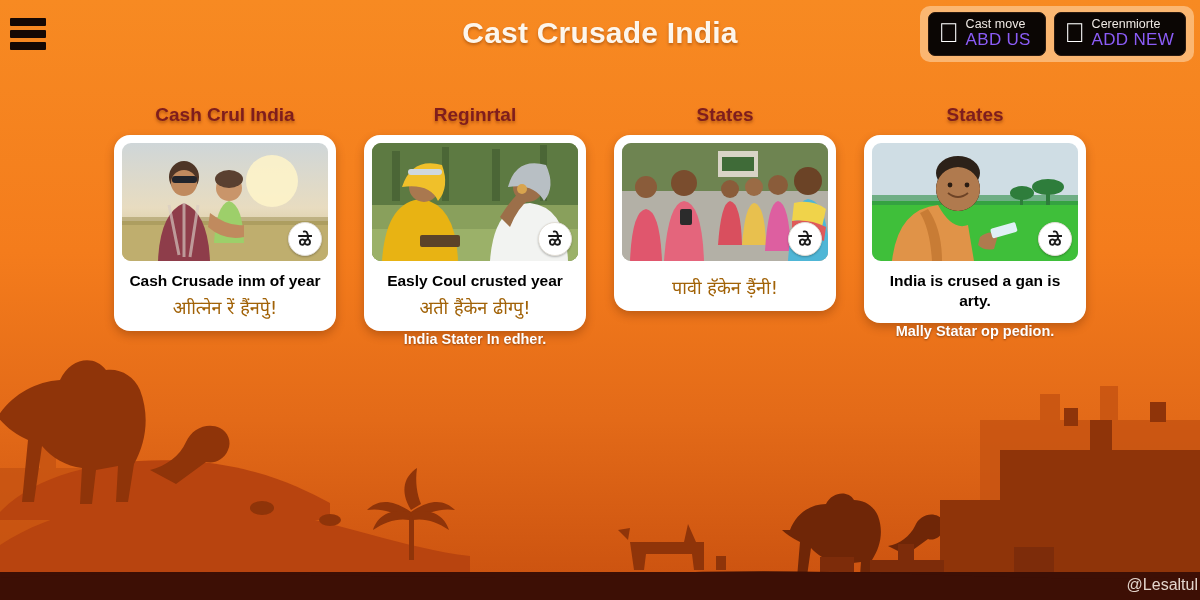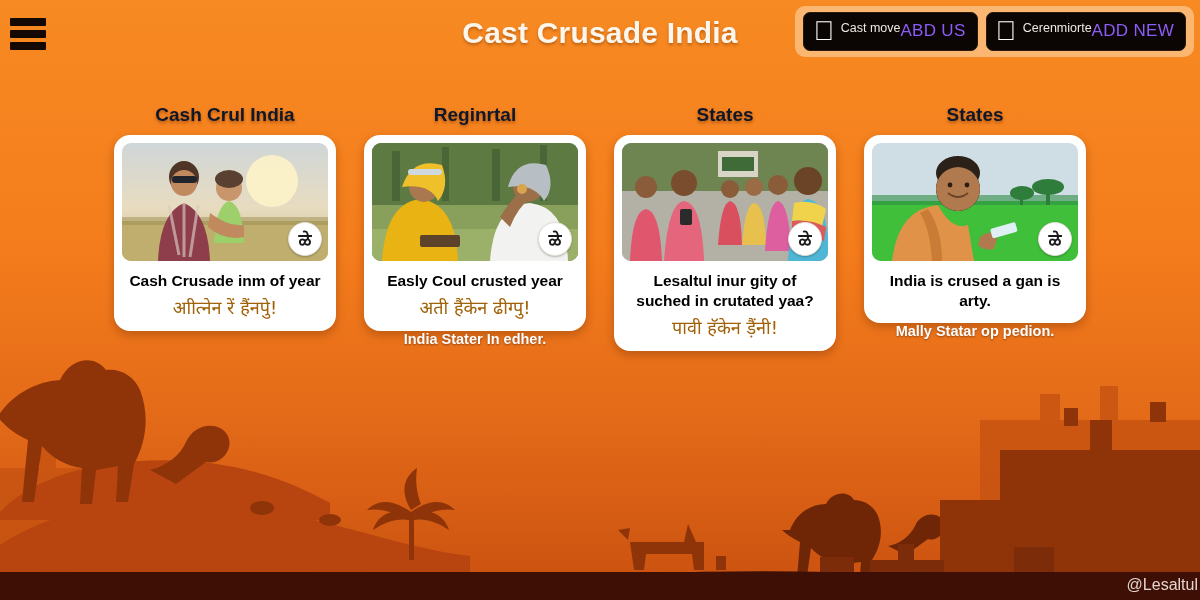--- a/index.html
+++ b/index.html
@@ -43,33 +43,33 @@
     padding:6px 8px; border-radius:10px;
   }
   .store-btn {
     display:flex; align-items:center; gap:7px;
     background:#0b0604; color:#fff;
     border:1px solid #2a1a10; border-radius:7px;
     padding:5px 11px 6px 9px; cursor:pointer;
     min-width:118px;
   }
   .apple-glyph { font-size:27px; line-height:26px; color:#fff; }
-  .store-lines { display:flex; flex-direction:row; line-height:1.05; }
+  .store-lines { display:flex; flex-direction:column; line-height:1.05; }
   .store-top { font-size:12.5px; color:#efe9e4; }
   .store-bot { font-size:17px; font-weight:normal; color:#8b5cf6; letter-spacing:.3px; }
 
   
   #cards {
     position:absolute; top:104px; left:0; width:1200px;
     z-index:4;
     display:flex; justify-content:center; gap:28px;
   }
   .card-col { width:222px; display:flex; flex-direction:column; align-items:center; }
   .card-heading {
-    font-size:19px; font-weight:bold; color:#0f172a;
+    font-size:19px; font-weight:bold; color:#7f1d1d;
     text-shadow:0 2px 3px rgba(120,45,0,.5);
     margin-bottom:9px; text-align:center; white-space:nowrap;
   }
   .card {
     width:222px;
     background:#ffffff;
     border-radius:16px;
     box-shadow:0 4px 10px rgba(90,35,0,.33);
     padding:8px 8px 12px 8px;
     display:flex; flex-direction:column; align-items:center;
@@ -318,21 +318,20 @@
             <path d="M143 108 q3 -48 13 -50 q11 2 13 50 Z" fill="#dd5fa0"></path>
             <circle cx="186" cy="38" r="14" fill="#6b4326"></circle>
             <path d="M166 118 q4 -60 20 -62 q20 2 22 62 Z" fill="#4fb6d6"></path>
             <path d="M172 60 q18 -4 32 6 l-4 18 q-18 -8 -30 -6 Z" fill="#f0d34a"></path>
             <path d="M170 78 q18 -2 34 6 l-2 14 q-18 -8 -32 -6 Z" fill="#e05a5a"></path>
           </g>
         </svg>
         <div class="badge">ळे</div>
       </div>
       <div class="card-body">
-        <div class="card-title-en">Lesaltul inur gity of suched in crutated yaa?</div>
         <div class="card-title-hi">पावी हॅकेन ड़ैंनी!</div>
       </div>
     </div>
     <div class="card-caption empty"></div>
   </div>
 
   <div class="card-col">
     <div class="card-heading">States</div>
     <div class="card">
       <div class="card-media">

